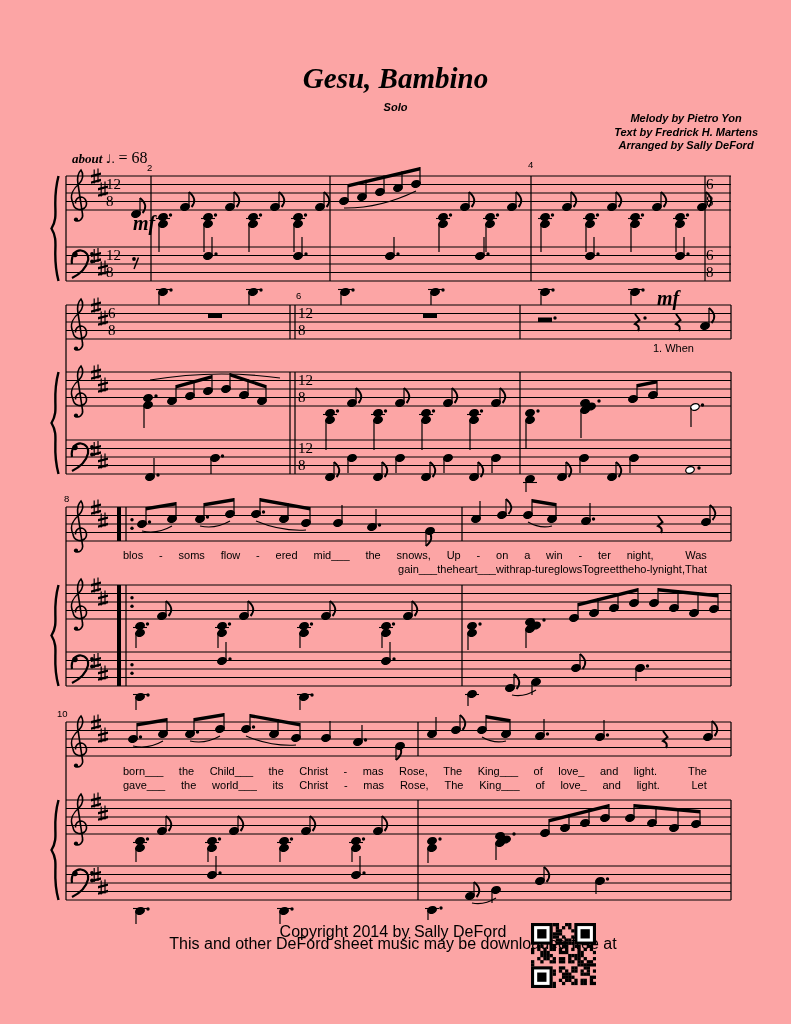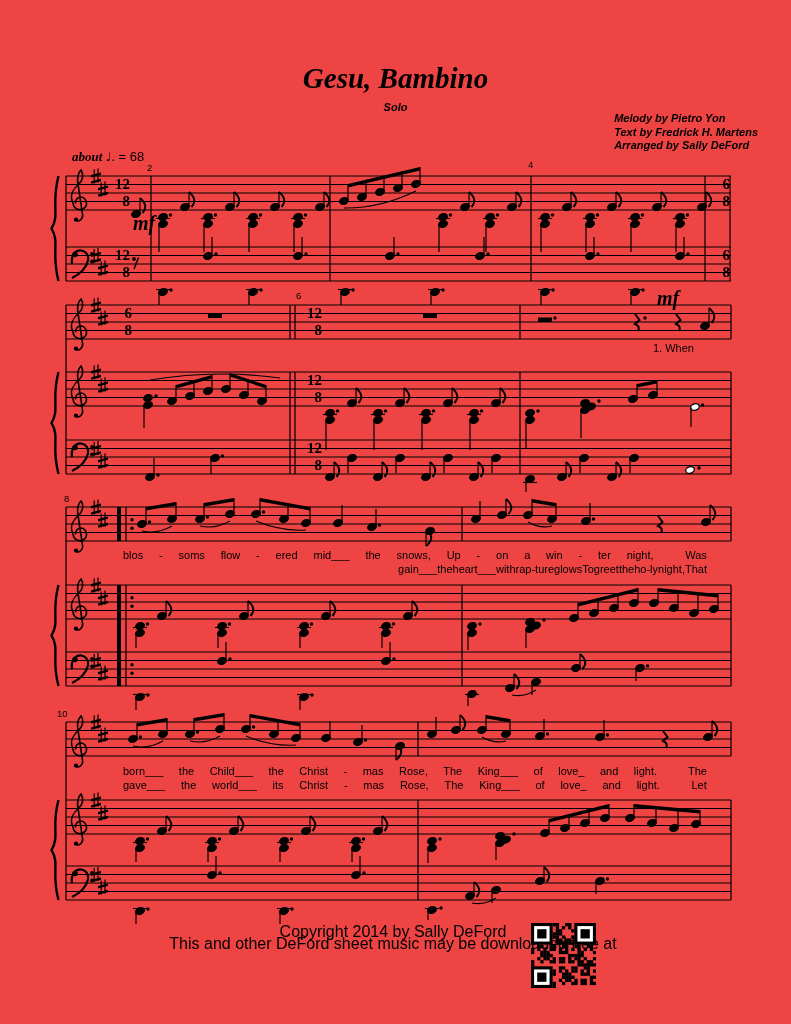--- a/index.html
+++ b/index.html
@@ -1,33 +1,33 @@
 <!DOCTYPE html>
 <html><head>
 <meta charset="utf-8">
 <title>Gesu, Bambino - Sheet Music</title>
 <style>
   html,body{margin:0;padding:0;background:#e9e9e9;}
-  #page{position:relative;width:791px;height:1024px;background:#ef4444;margin:0 auto;
+  #page{position:relative;width:791px;height:1024px;background:#fca5a5;margin:0 auto;
         font-family:"Liberation Sans",sans-serif;color:#000;overflow:hidden;}
   .abs{position:absolute;}
   #title{top:62px;left:0;width:791px;text-align:center;
          font-family:"Liberation Serif",serif;font-style:italic;font-weight:bold;font-size:29px;}
   #subtitle{top:101px;left:0;width:791px;text-align:center;
             font-style:italic;font-weight:bold;font-size:11px;}
-  #credits{top:112px;right:33px;text-align:left;font-style:italic;font-weight:bold;
+  #credits{top:112px;right:33px;text-align:center;font-style:italic;font-weight:bold;
            font-size:11px;line-height:13.5px;}
   #tempo{left:72px;top:149px;font-size:12px;white-space:nowrap;}
   #tempo .tword{font-family:"Liberation Serif",serif;font-style:italic;font-weight:bold;font-size:13px;}
   #tempo .tnote{font-family:"DejaVu Sans",sans-serif;font-size:12px;}
-  #tempo .tval{font-family:Liberation Sans, sans-serif;font-size:13px;}
+  #tempo .tval{font-family:Liberation Serif, serif;font-size:16px;}
   .mf{font-family:"Liberation Serif",serif;font-style:italic;font-weight:bold;font-size:20px;}
   .num{font-size:9.5px;}
-  .ts{width:24px;text-align:right;font-family:"Liberation Serif",serif;
-      font-weight:bold;font-size:15px;}
+  .ts{width:24px;text-align:left;font-family:"Liberation Serif",serif;
+      font-weight:normal;font-size:15px;}
   .ts span{display:block;height:17px;line-height:17.5px;}
   .lyrics{left:123px;width:584px;display:flex;justify-content:space-between;
           font-size:11px;white-space:nowrap;}
   #entry{left:653px;top:342px;font-size:11px;}
   #footer{top:926px;left:0;width:786px;text-align:center;font-size:16px;line-height:11.8px;}
   svg{position:absolute;left:0;top:0;}
 </style>
 </head>
 <body>
 

